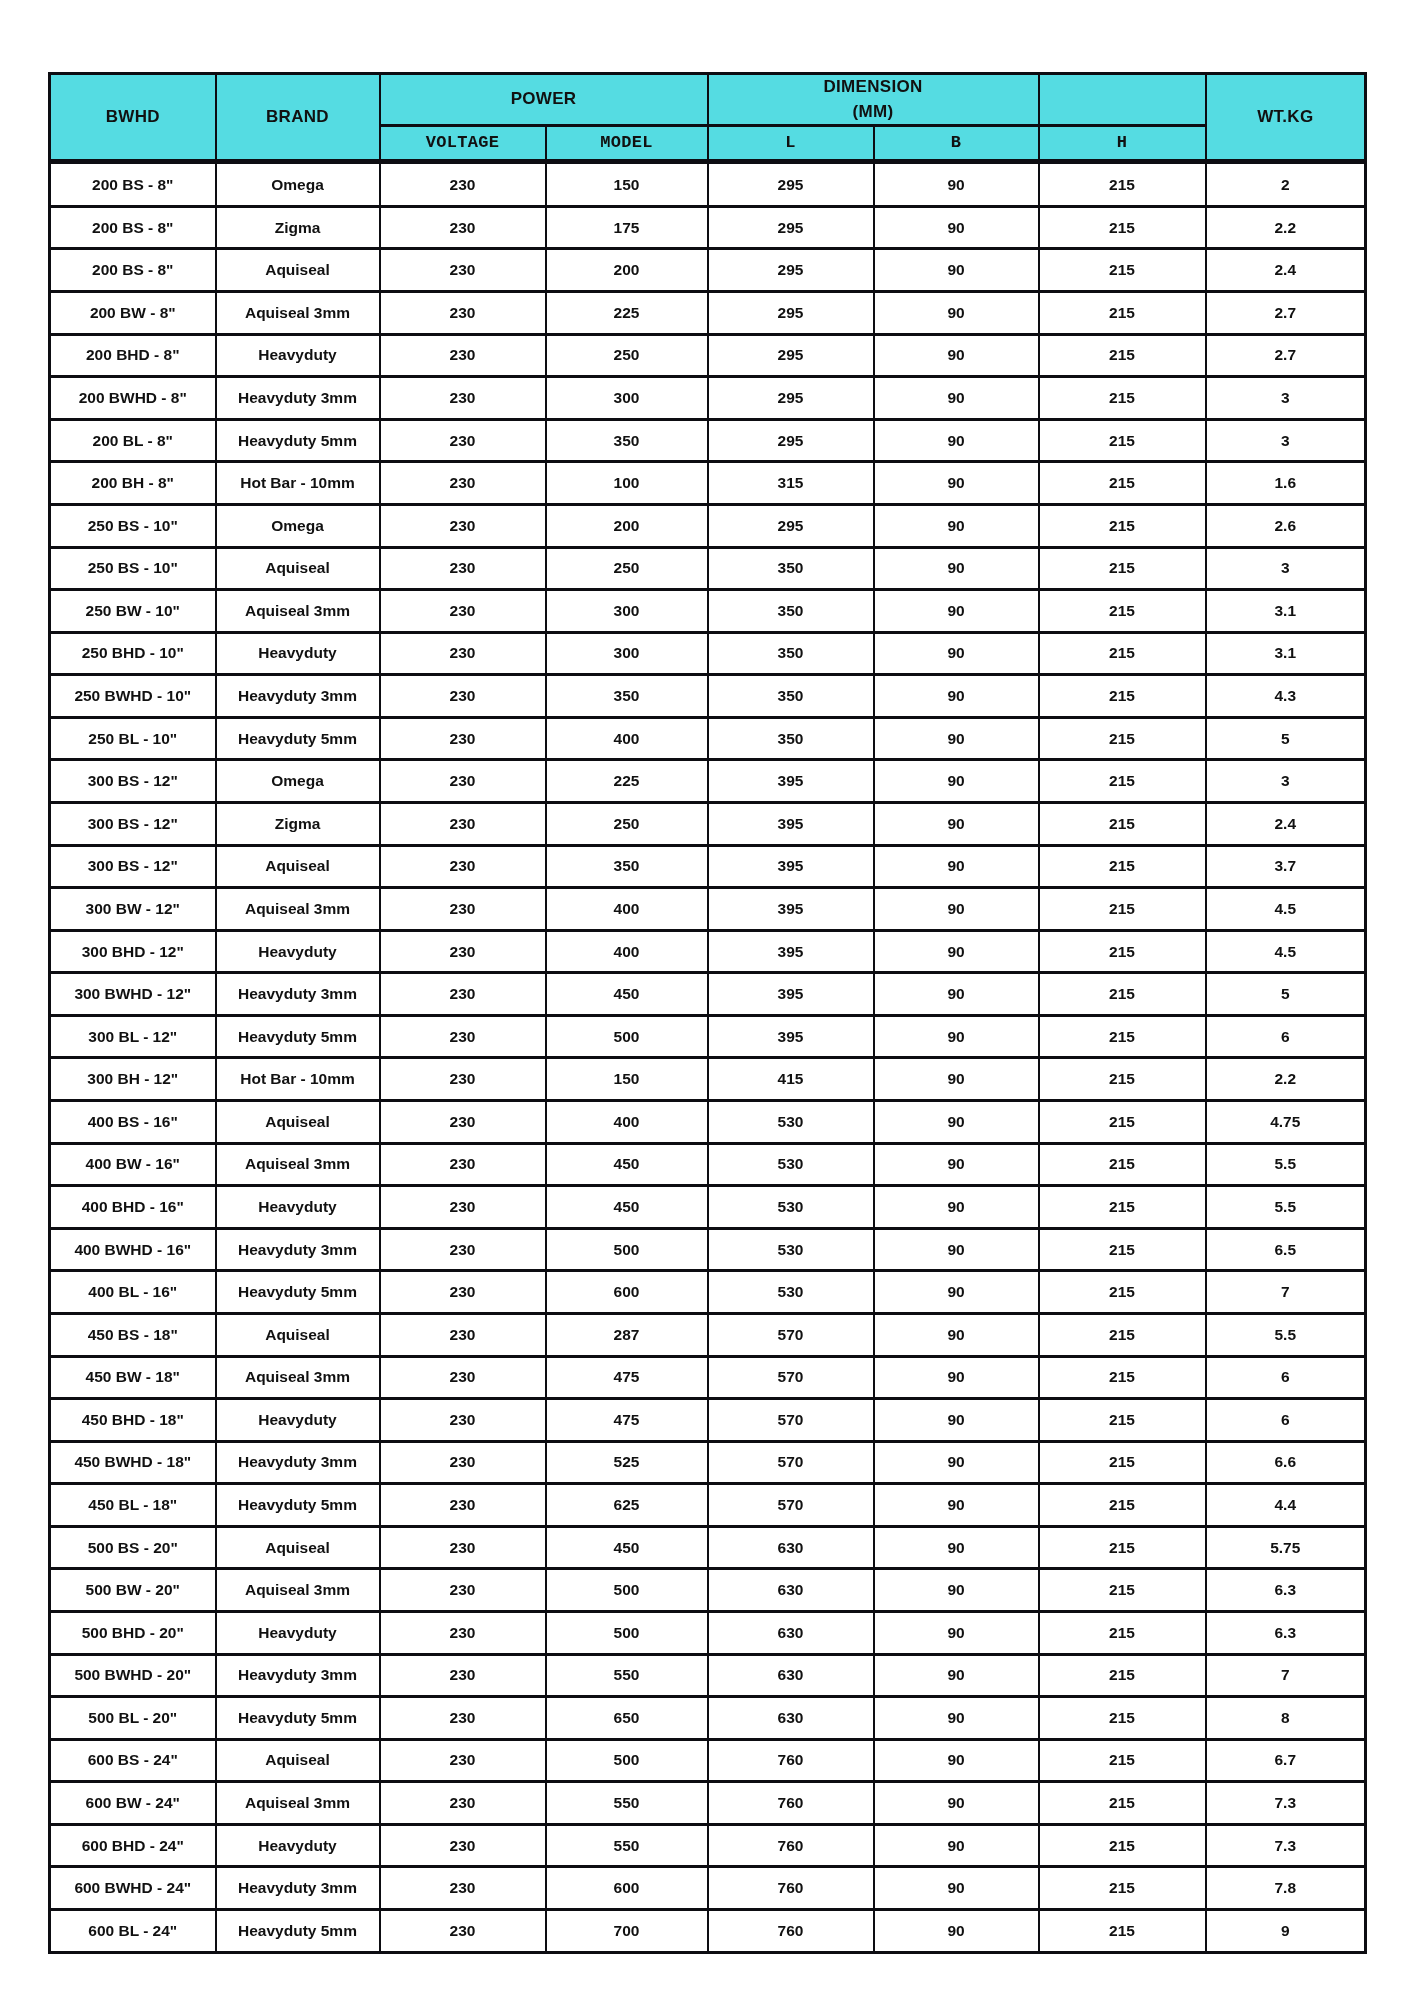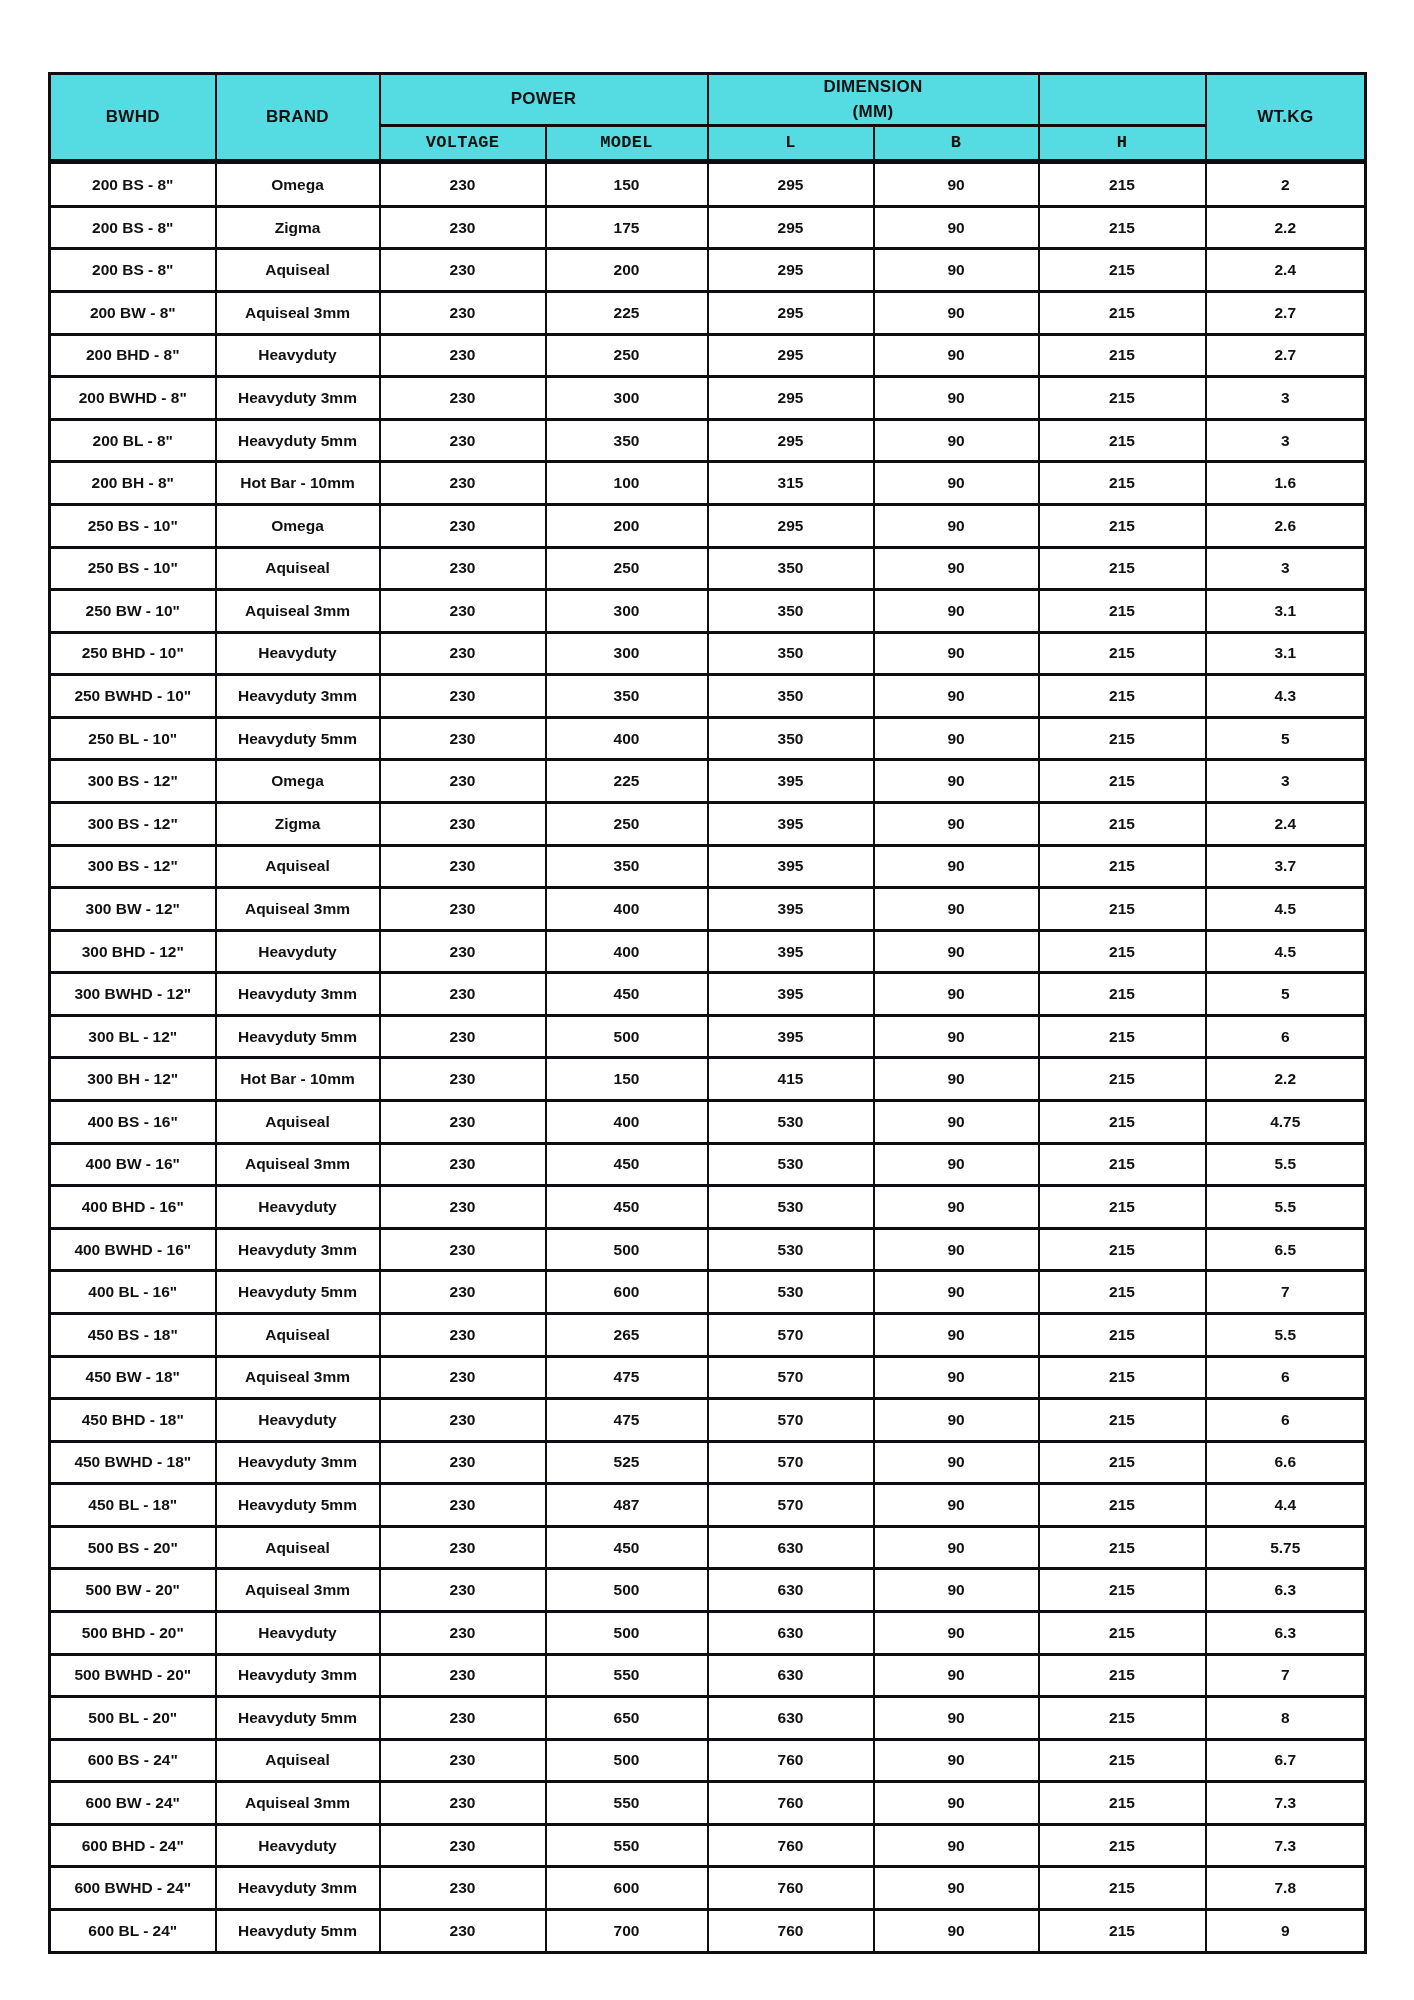--- a/index.html
+++ b/index.html
@@ -353,21 +353,21 @@
         <td>600</td>
         <td>530</td>
         <td>90</td>
         <td>215</td>
         <td>7</td>
       </tr>
       <tr>
         <td>450 BS - 18"</td>
         <td>Aquiseal</td>
         <td>230</td>
-        <td>265</td>
+        <td>287</td>
         <td>570</td>
         <td>90</td>
         <td>215</td>
         <td>5.5</td>
       </tr>
       <tr>
         <td>450 BW - 18"</td>
         <td>Aquiseal 3mm</td>
         <td>230</td>
         <td>475</td>
@@ -393,21 +393,21 @@
         <td>525</td>
         <td>570</td>
         <td>90</td>
         <td>215</td>
         <td>6.6</td>
       </tr>
       <tr>
         <td>450 BL - 18"</td>
         <td>Heavyduty 5mm</td>
         <td>230</td>
-        <td>487</td>
+        <td>625</td>
         <td>570</td>
         <td>90</td>
         <td>215</td>
         <td>4.4</td>
       </tr>
       <tr>
         <td>500 BS - 20"</td>
         <td>Aquiseal</td>
         <td>230</td>
         <td>450</td>

